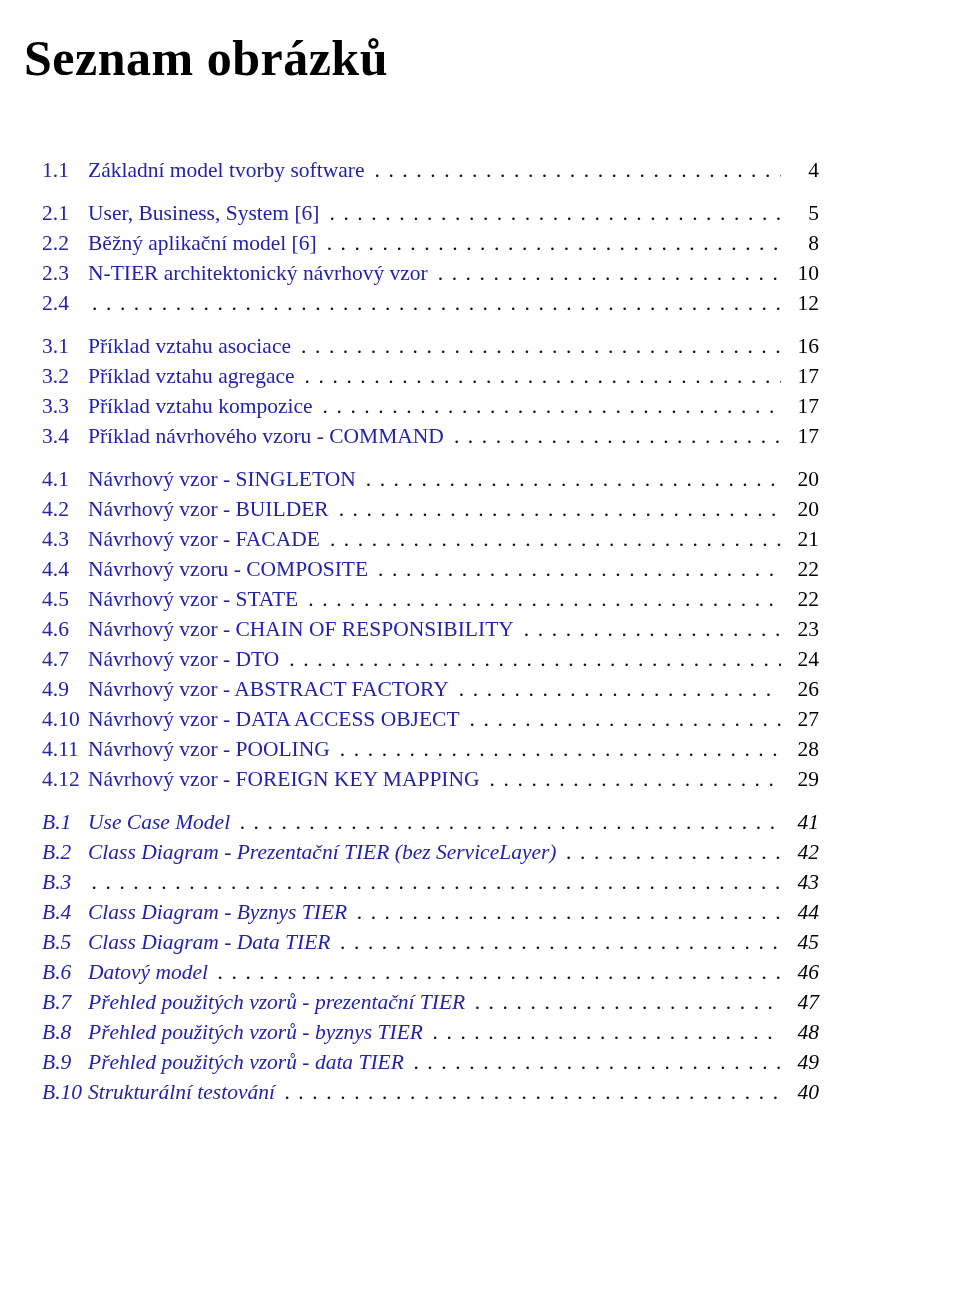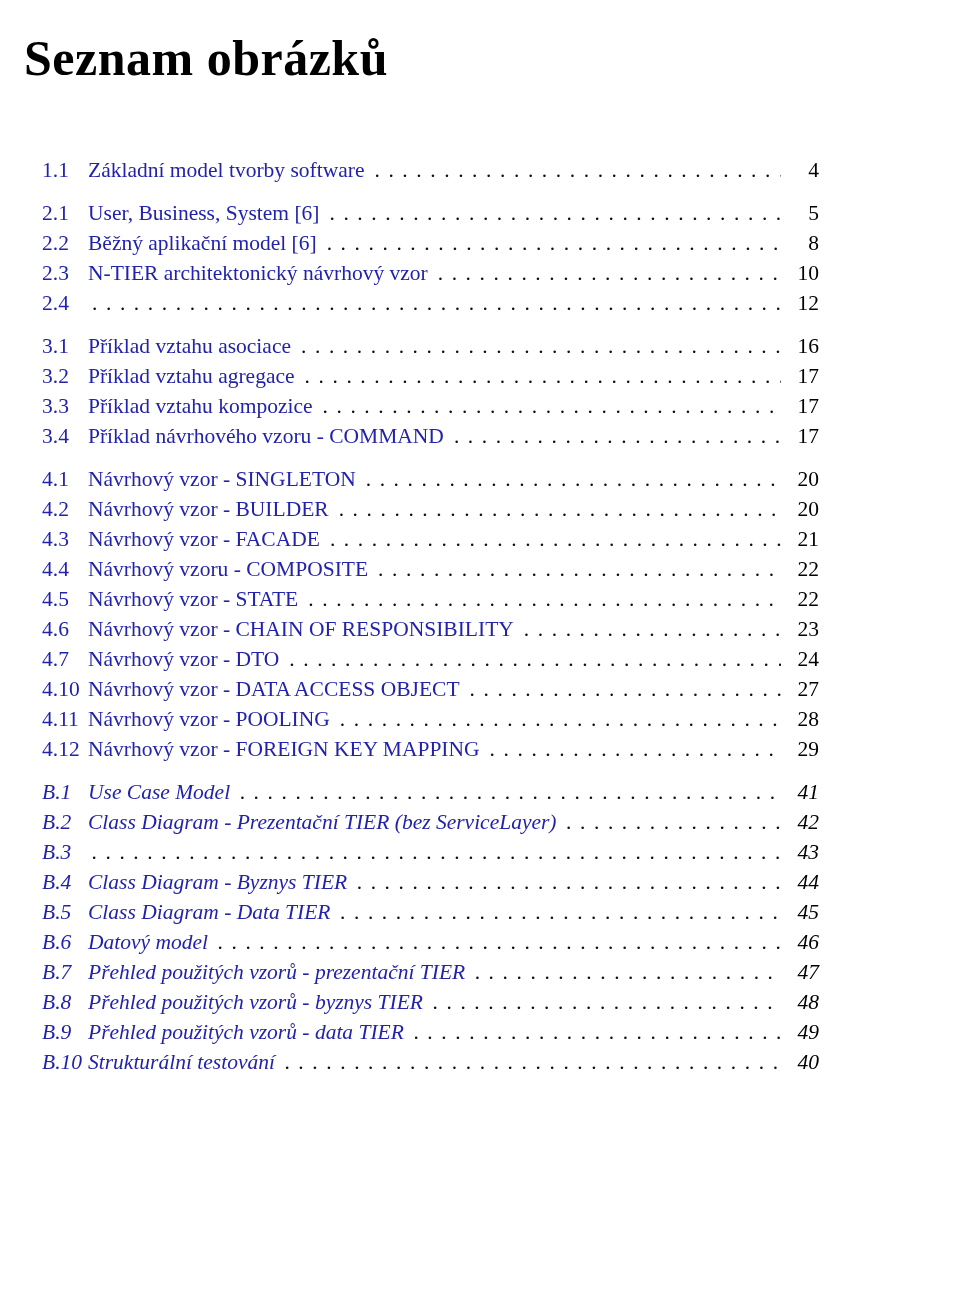--- a/index.html
+++ b/index.html
@@ -219,20 +219,26 @@
           <span class="lof-dots"></span>
           <span class="lof-page">23</span>
         </div>
         <div class="lof-entry">
           <span class="lof-num">4.7</span>
           <span class="lof-label">Návrhový vzor - DTO</span>
           <span class="lof-dots"></span>
           <span class="lof-page">24</span>
         </div>
         <div class="lof-entry">
+          <span class="lof-num">4.9</span>
+          <span class="lof-label">Návrhový vzor - ABSTRACT FACTORY</span>
+          <span class="lof-dots"></span>
+          <span class="lof-page">26</span>
+        </div>
+        <div class="lof-entry">
           <span class="lof-num">4.10</span>
           <span class="lof-label">Návrhový vzor - DATA ACCESS OBJECT</span>
           <span class="lof-dots"></span>
           <span class="lof-page">27</span>
         </div>
         <div class="lof-entry">
           <span class="lof-num">4.11</span>
           <span class="lof-label">Návrhový vzor - POOLING</span>
           <span class="lof-dots"></span>
           <span class="lof-page">28</span>

